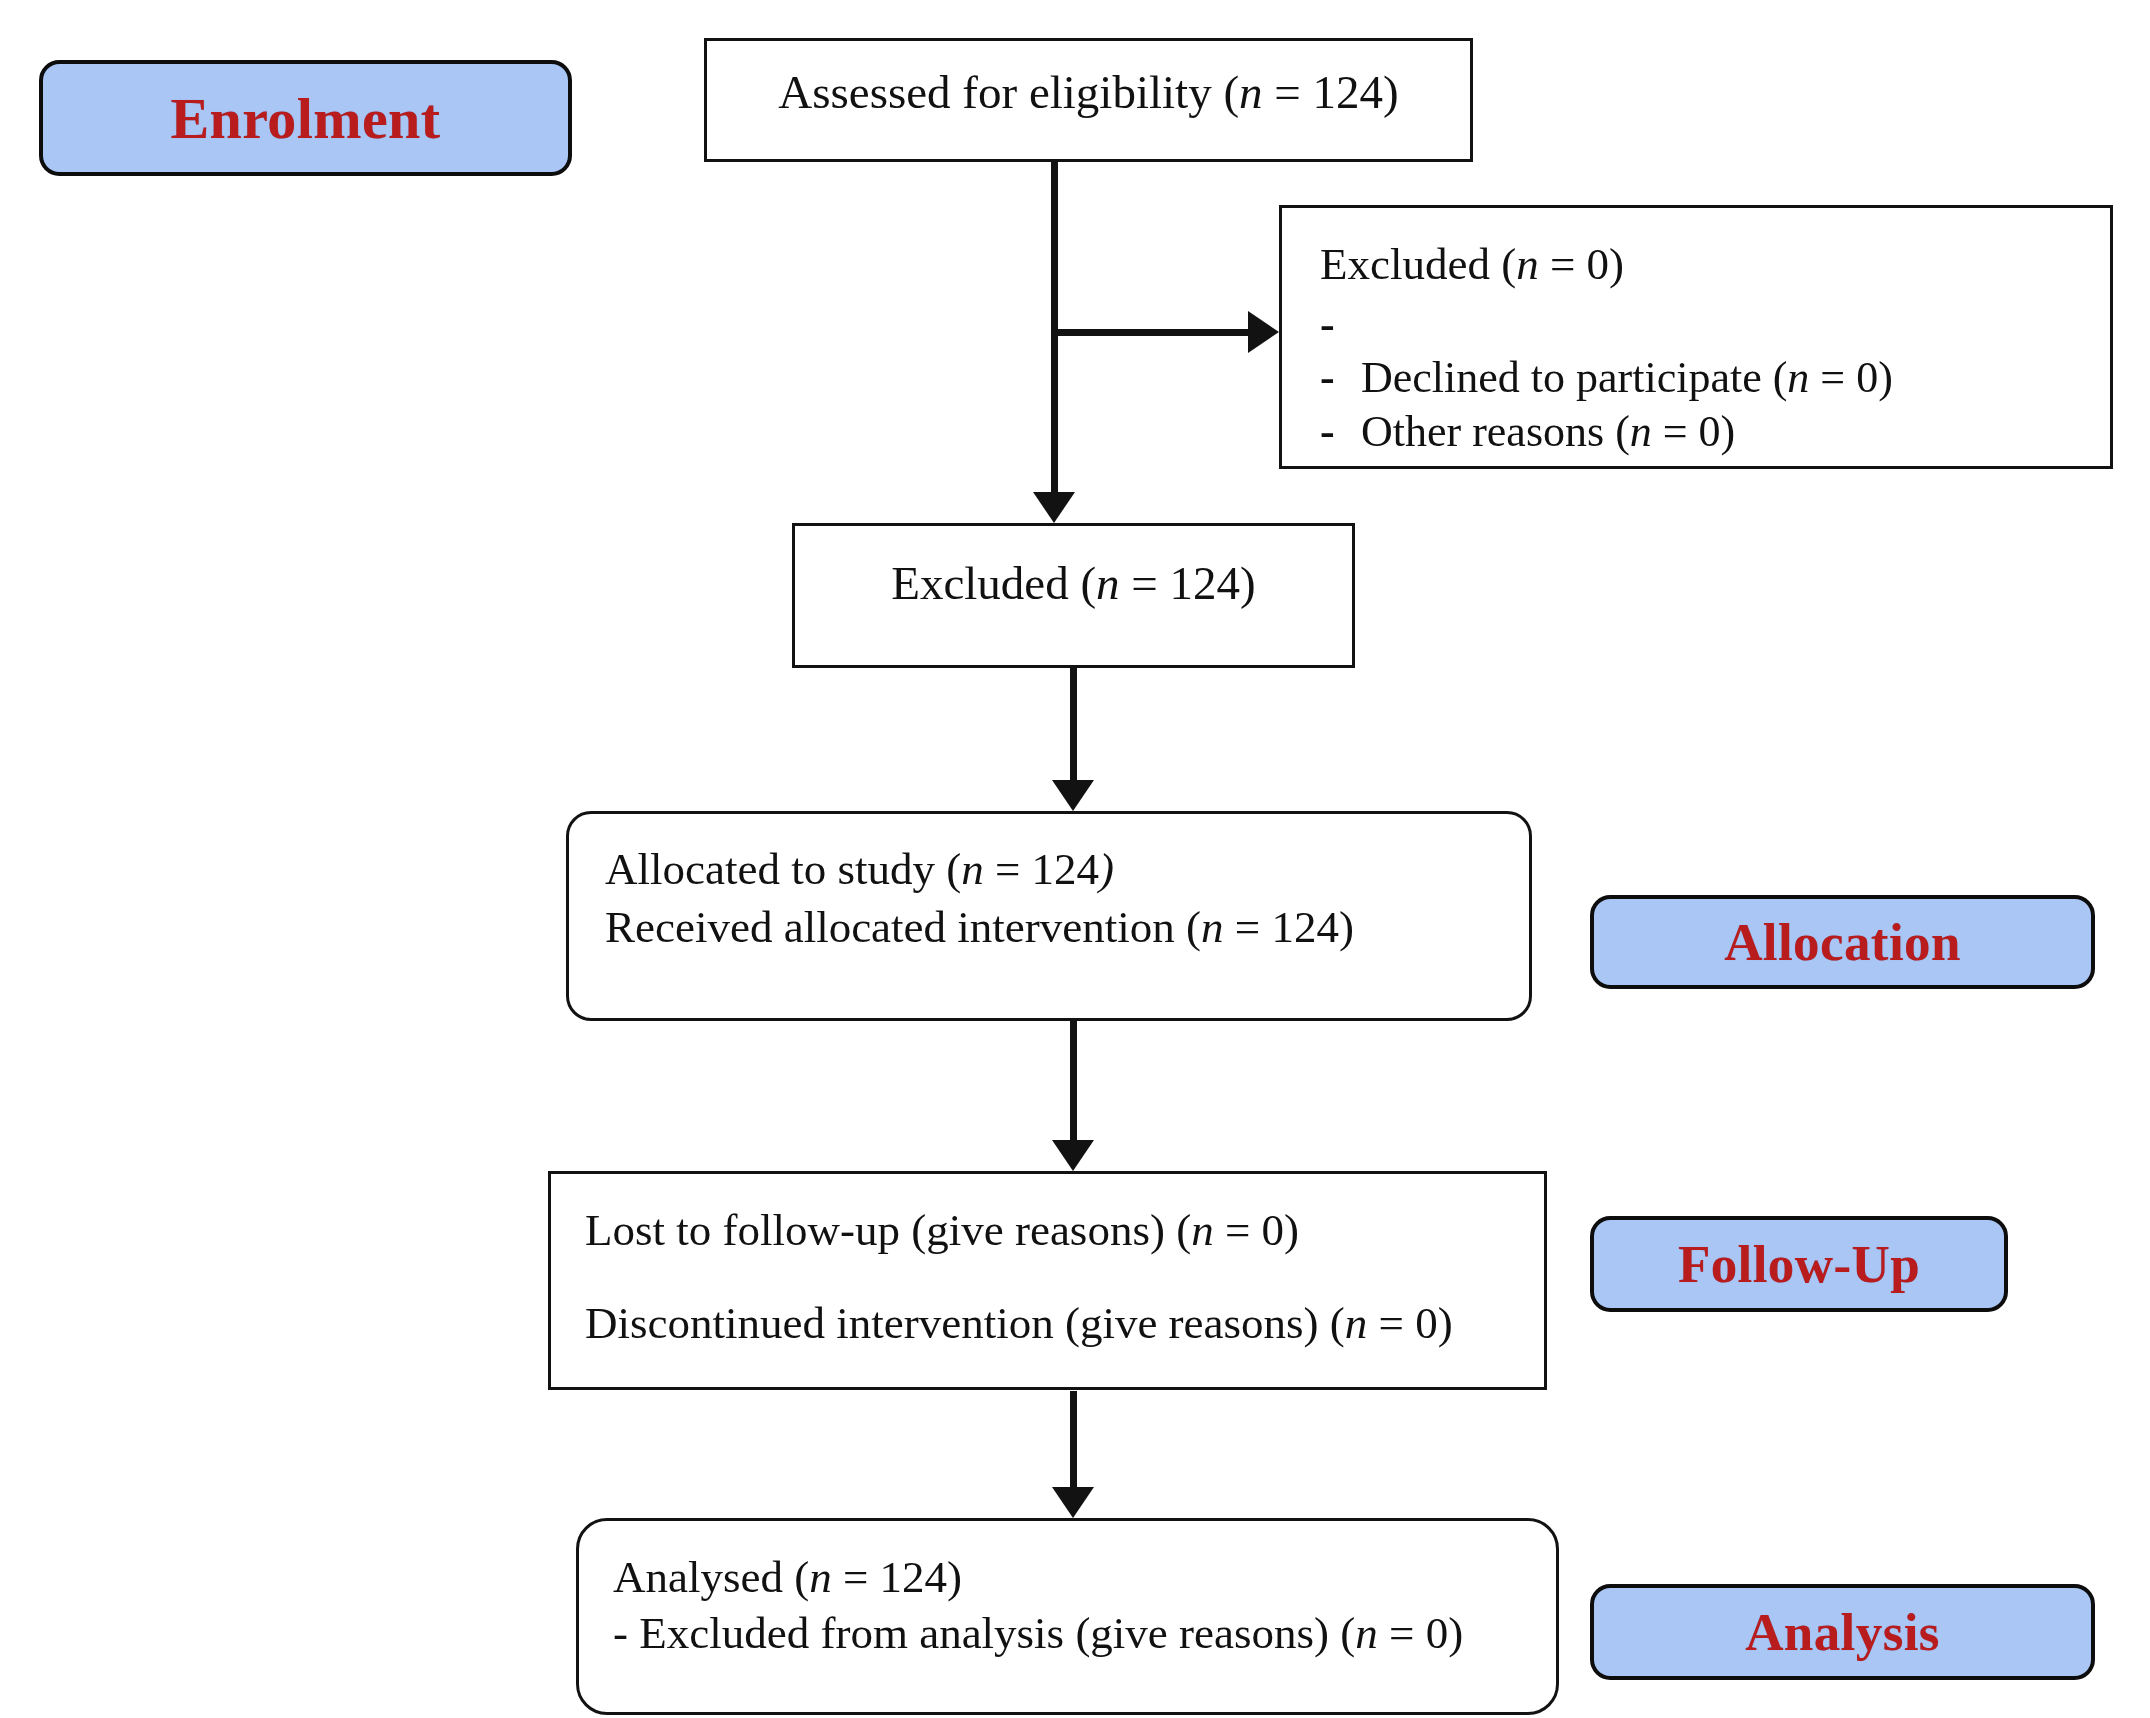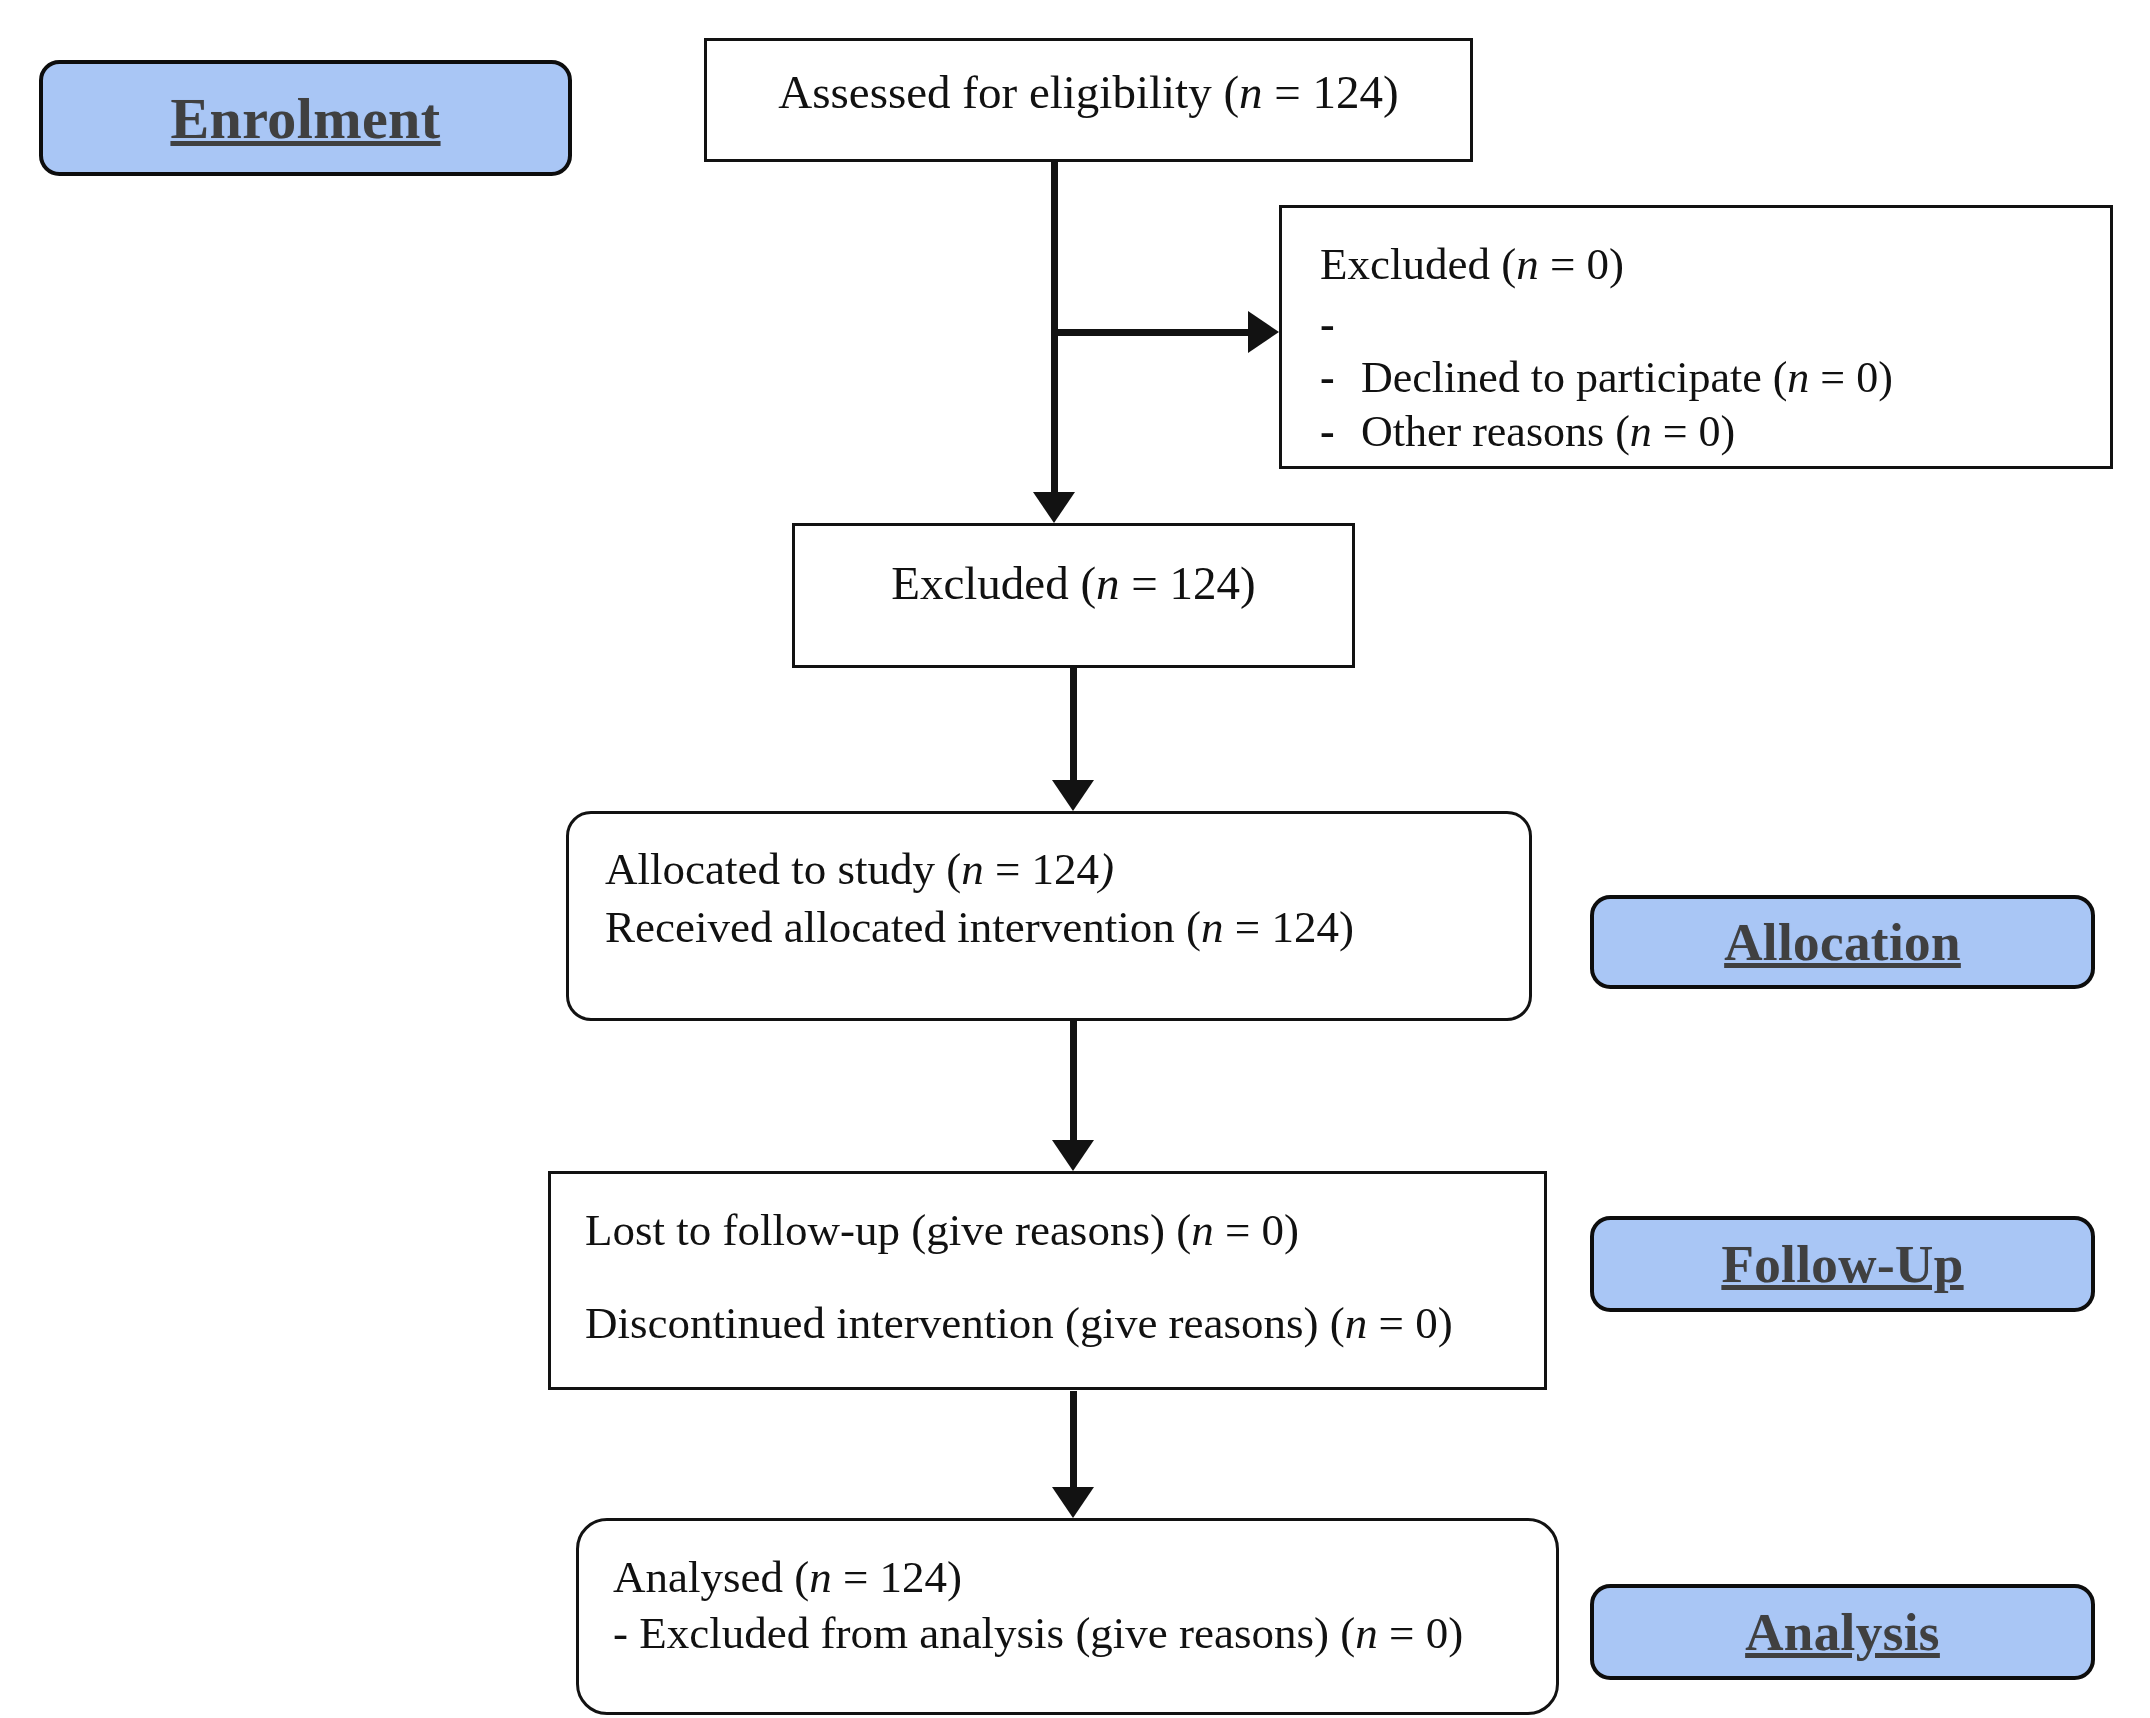--- a/index.html
+++ b/index.html
@@ -16,29 +16,28 @@
     overflow: hidden;
   }
 
   
   .badge {
     position: absolute;
     box-sizing: border-box;
     background: #a9c6f5;
     border: 4.7px solid #0d0d0d;
     border-radius: 20.4px;
-    color: #404040;
+    color: #b91c1c;
     font-weight: bold;
     font-family: "Liberation Serif", "DejaVu Serif", serif;
     display: flex;
     align-items: center;
     justify-content: center;
     letter-spacing: 0.4px;
     text-shadow: 0 0 0.8px rgba(46,85,150,0.35);
-    text-decoration: underline;
   }
 
   
   .fbox {
     position: absolute;
     box-sizing: border-box;
     background: #ffffff;
     border: 3.9px solid #121212;
     color: #111111;
   }
@@ -92,21 +91,21 @@
 <div id="page">
 
   <div class="badge" style="left:39px; top:60px; width:533px; height:116px; font-size:58px;">
     <span>Enrolment</span>
   </div>
 
   <div class="badge" style="left:1590px; top:895px; width:505px; height:94px; font-size:53px;">
     <span>Allocation</span>
   </div>
 
-  <div class="badge" style="left:1590px; top:1216px; width:505px; height:96px; font-size:53px;">
+  <div class="badge" style="left:1590px; top:1216px; width:418px; height:96px; font-size:53px;">
     <span>Follow-Up</span>
   </div>
 
   <div class="badge" style="left:1590px; top:1584px; width:505px; height:96px; font-size:53px;text-align:right;">
     <span>Analysis</span>
   </div>
 
   <div class="fbox" style="left:704px; top:38px; width:769px; height:124px;">
     <div class="inner" style="top:23.5px; text-align:center;">
       <div class="line" style="font-size:47px;">

